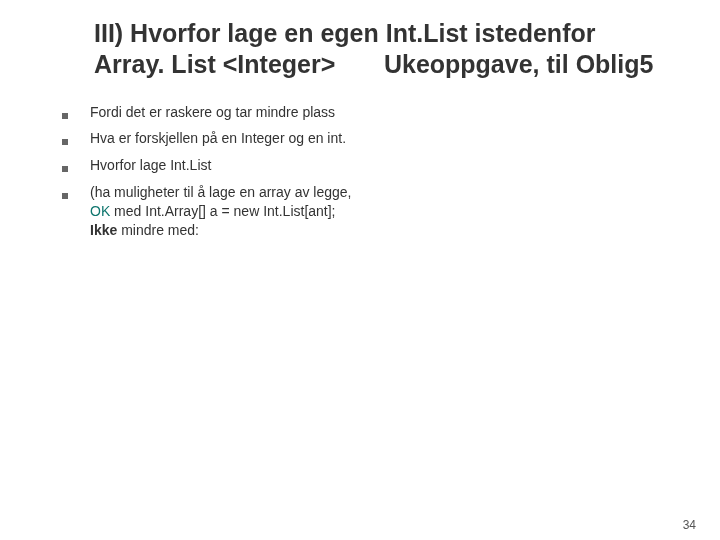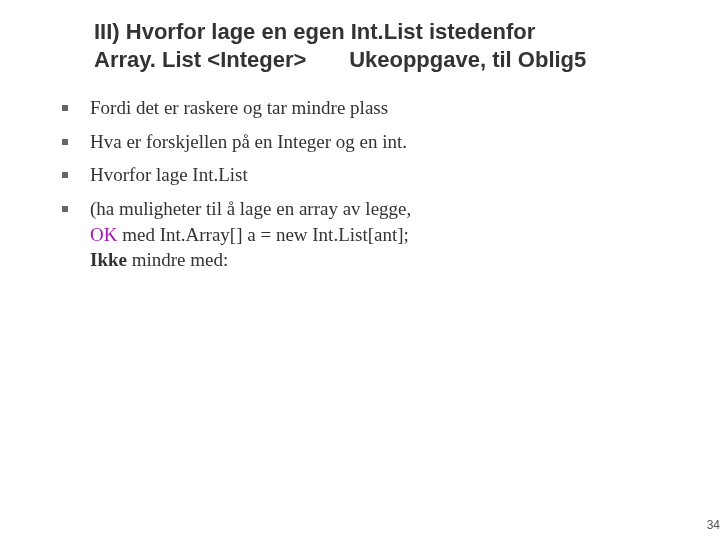--- a/index.html
+++ b/index.html
@@ -9,51 +9,50 @@
     font-family:Verdana,Geneva,sans-serif;
     color:#333;
     position:relative;
     box-sizing:border-box;
   }
   .slide{
     padding:18px 36px 0 36px;
     box-sizing:border-box;
   }
   .title{
-    font-size:22px;
+    font-size:25px;
     line-height:1.25;
     margin:0 0 22px 58px;
     color:#333;
   }
   .title .ta{}
   .title .tb{white-space:pre}
   ul.bullets{
     list-style:none;
     margin:0 0 0 18px;
     padding:0;
   }
   ul.bullets>li{
     position:relative;
     padding:0 0 8px 36px;
-    font-size:19px;
+    font-size:14px;
     line-height:1.35;
-    font-family:Liberation Serif, serif;
   }
   ul.bullets>li:before{
     content:"";
     position:absolute;
     left:8px;top:10px;
     width:6px;height:6px;
     background:#666;
   }
-  .ok{color:#a21caf}
+  .ok{color:#0f766e}
   .ikke{font-weight:bold}
   .pagenum{
     position:absolute;
-    right:0;bottom:8px;
+    right:24px;bottom:8px;
     font-size:12px;
     color:#555;
   }
 </style>
 </head>
 <body>
 
 <div class="slide">
 
   <h1 class="title">

